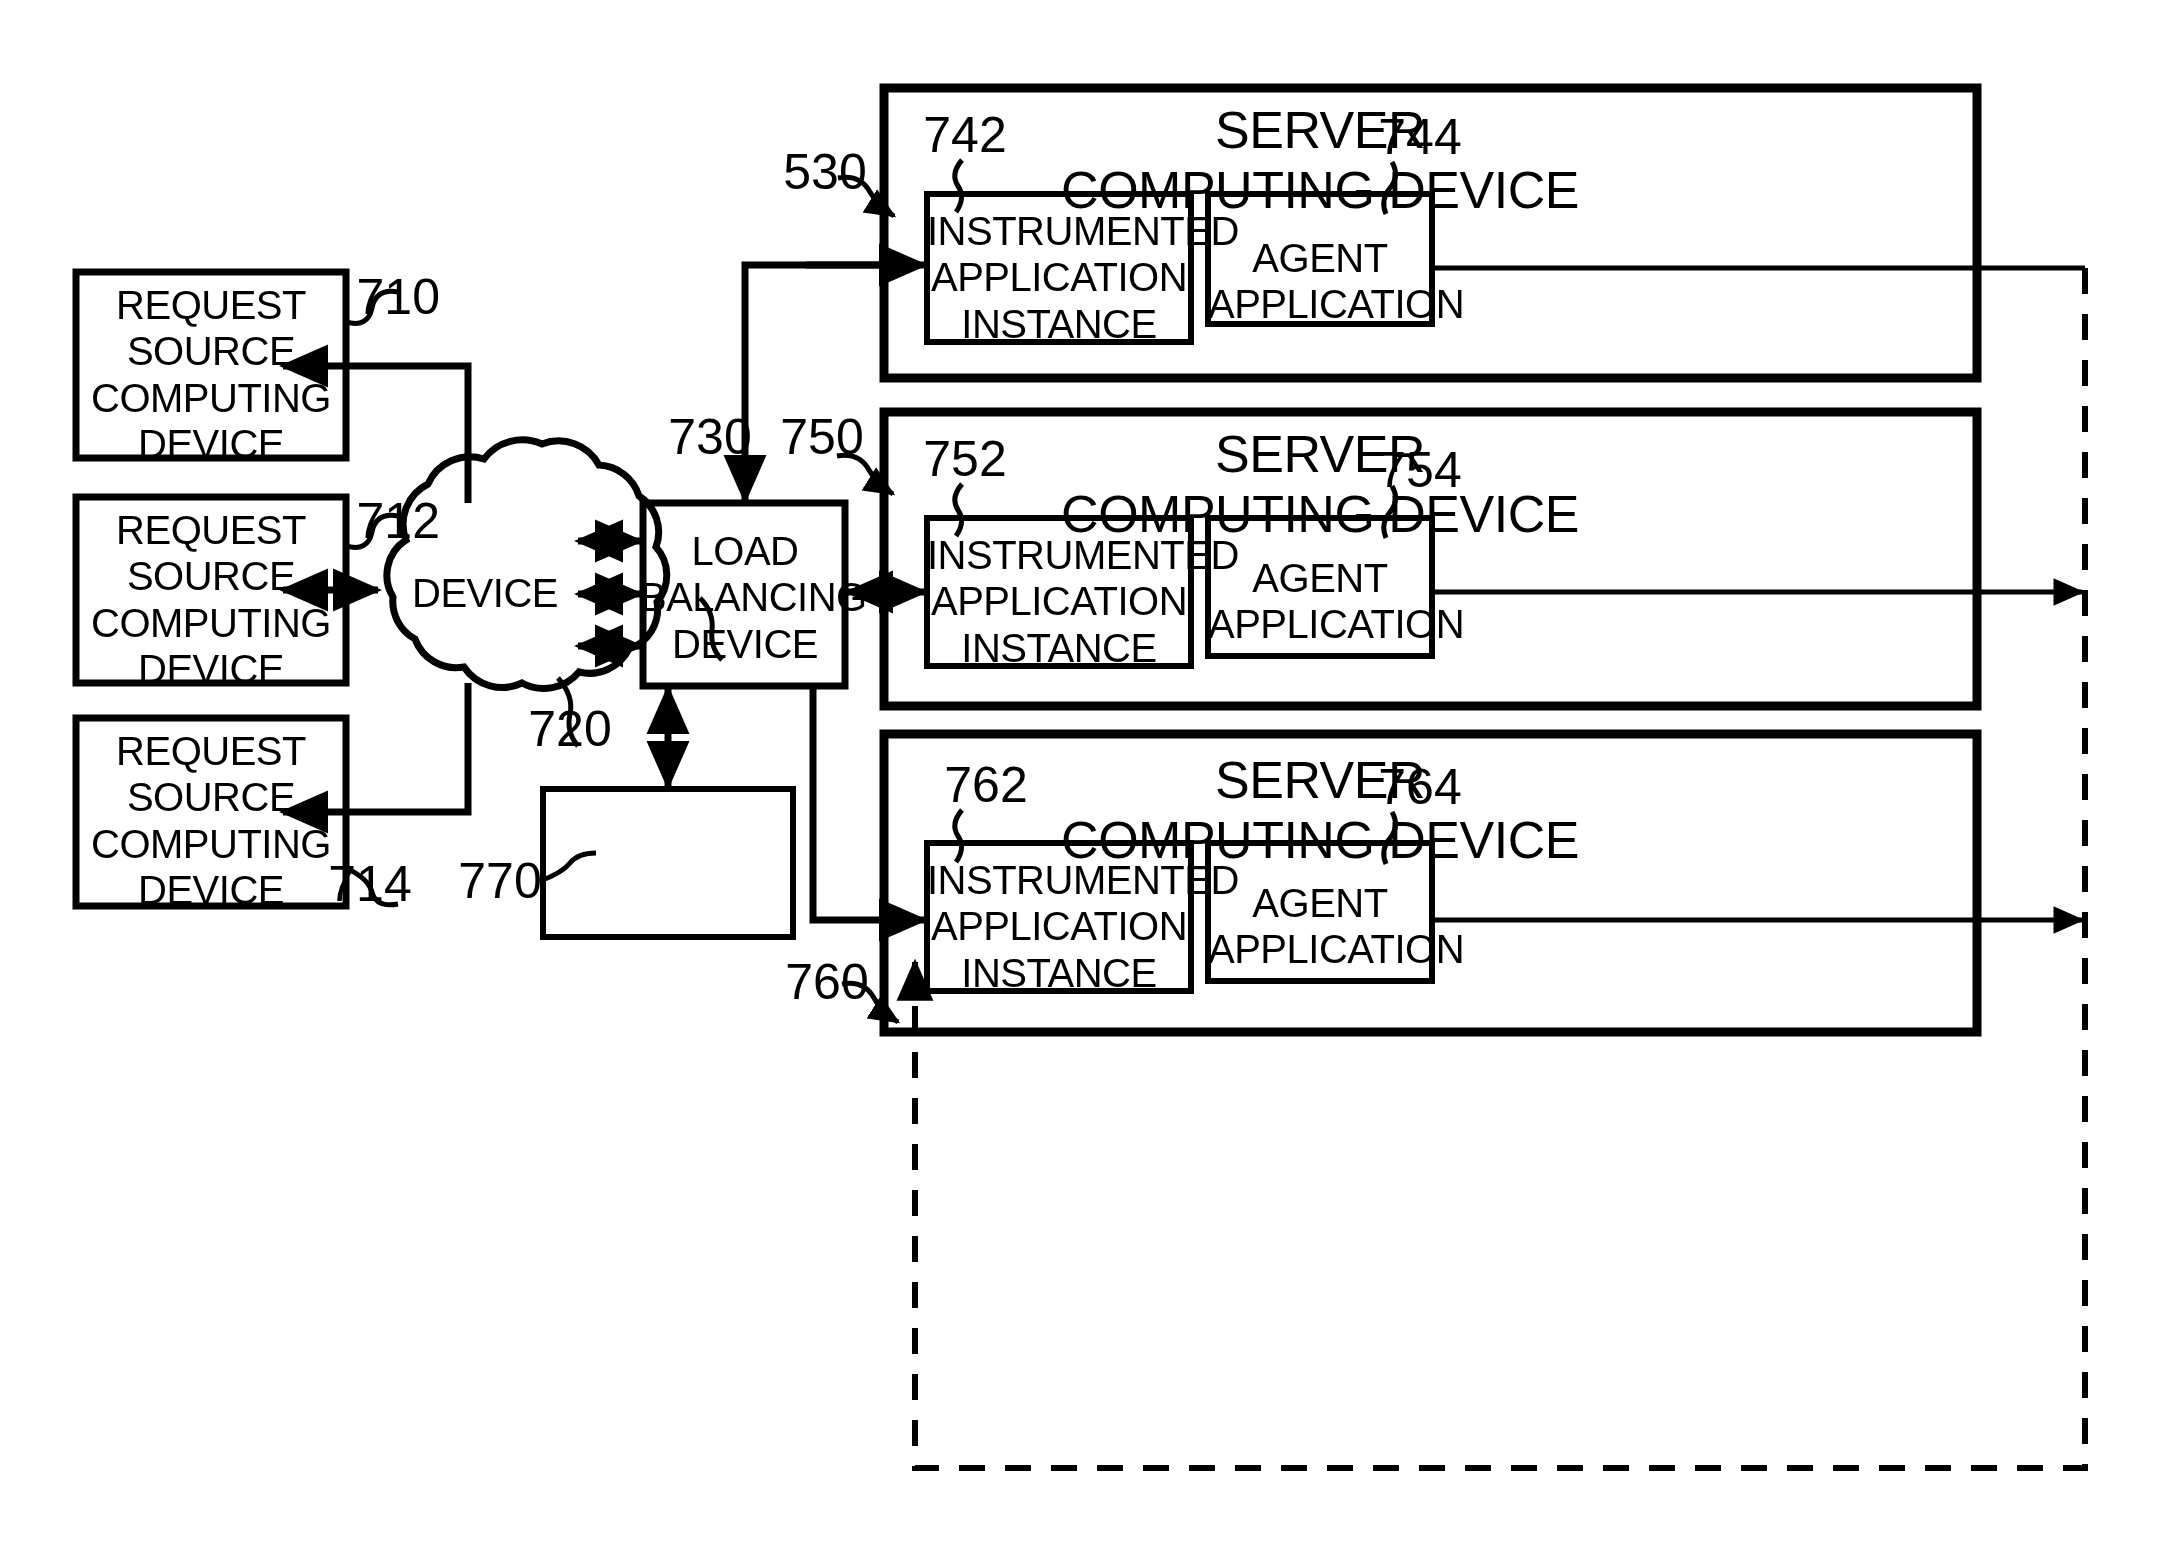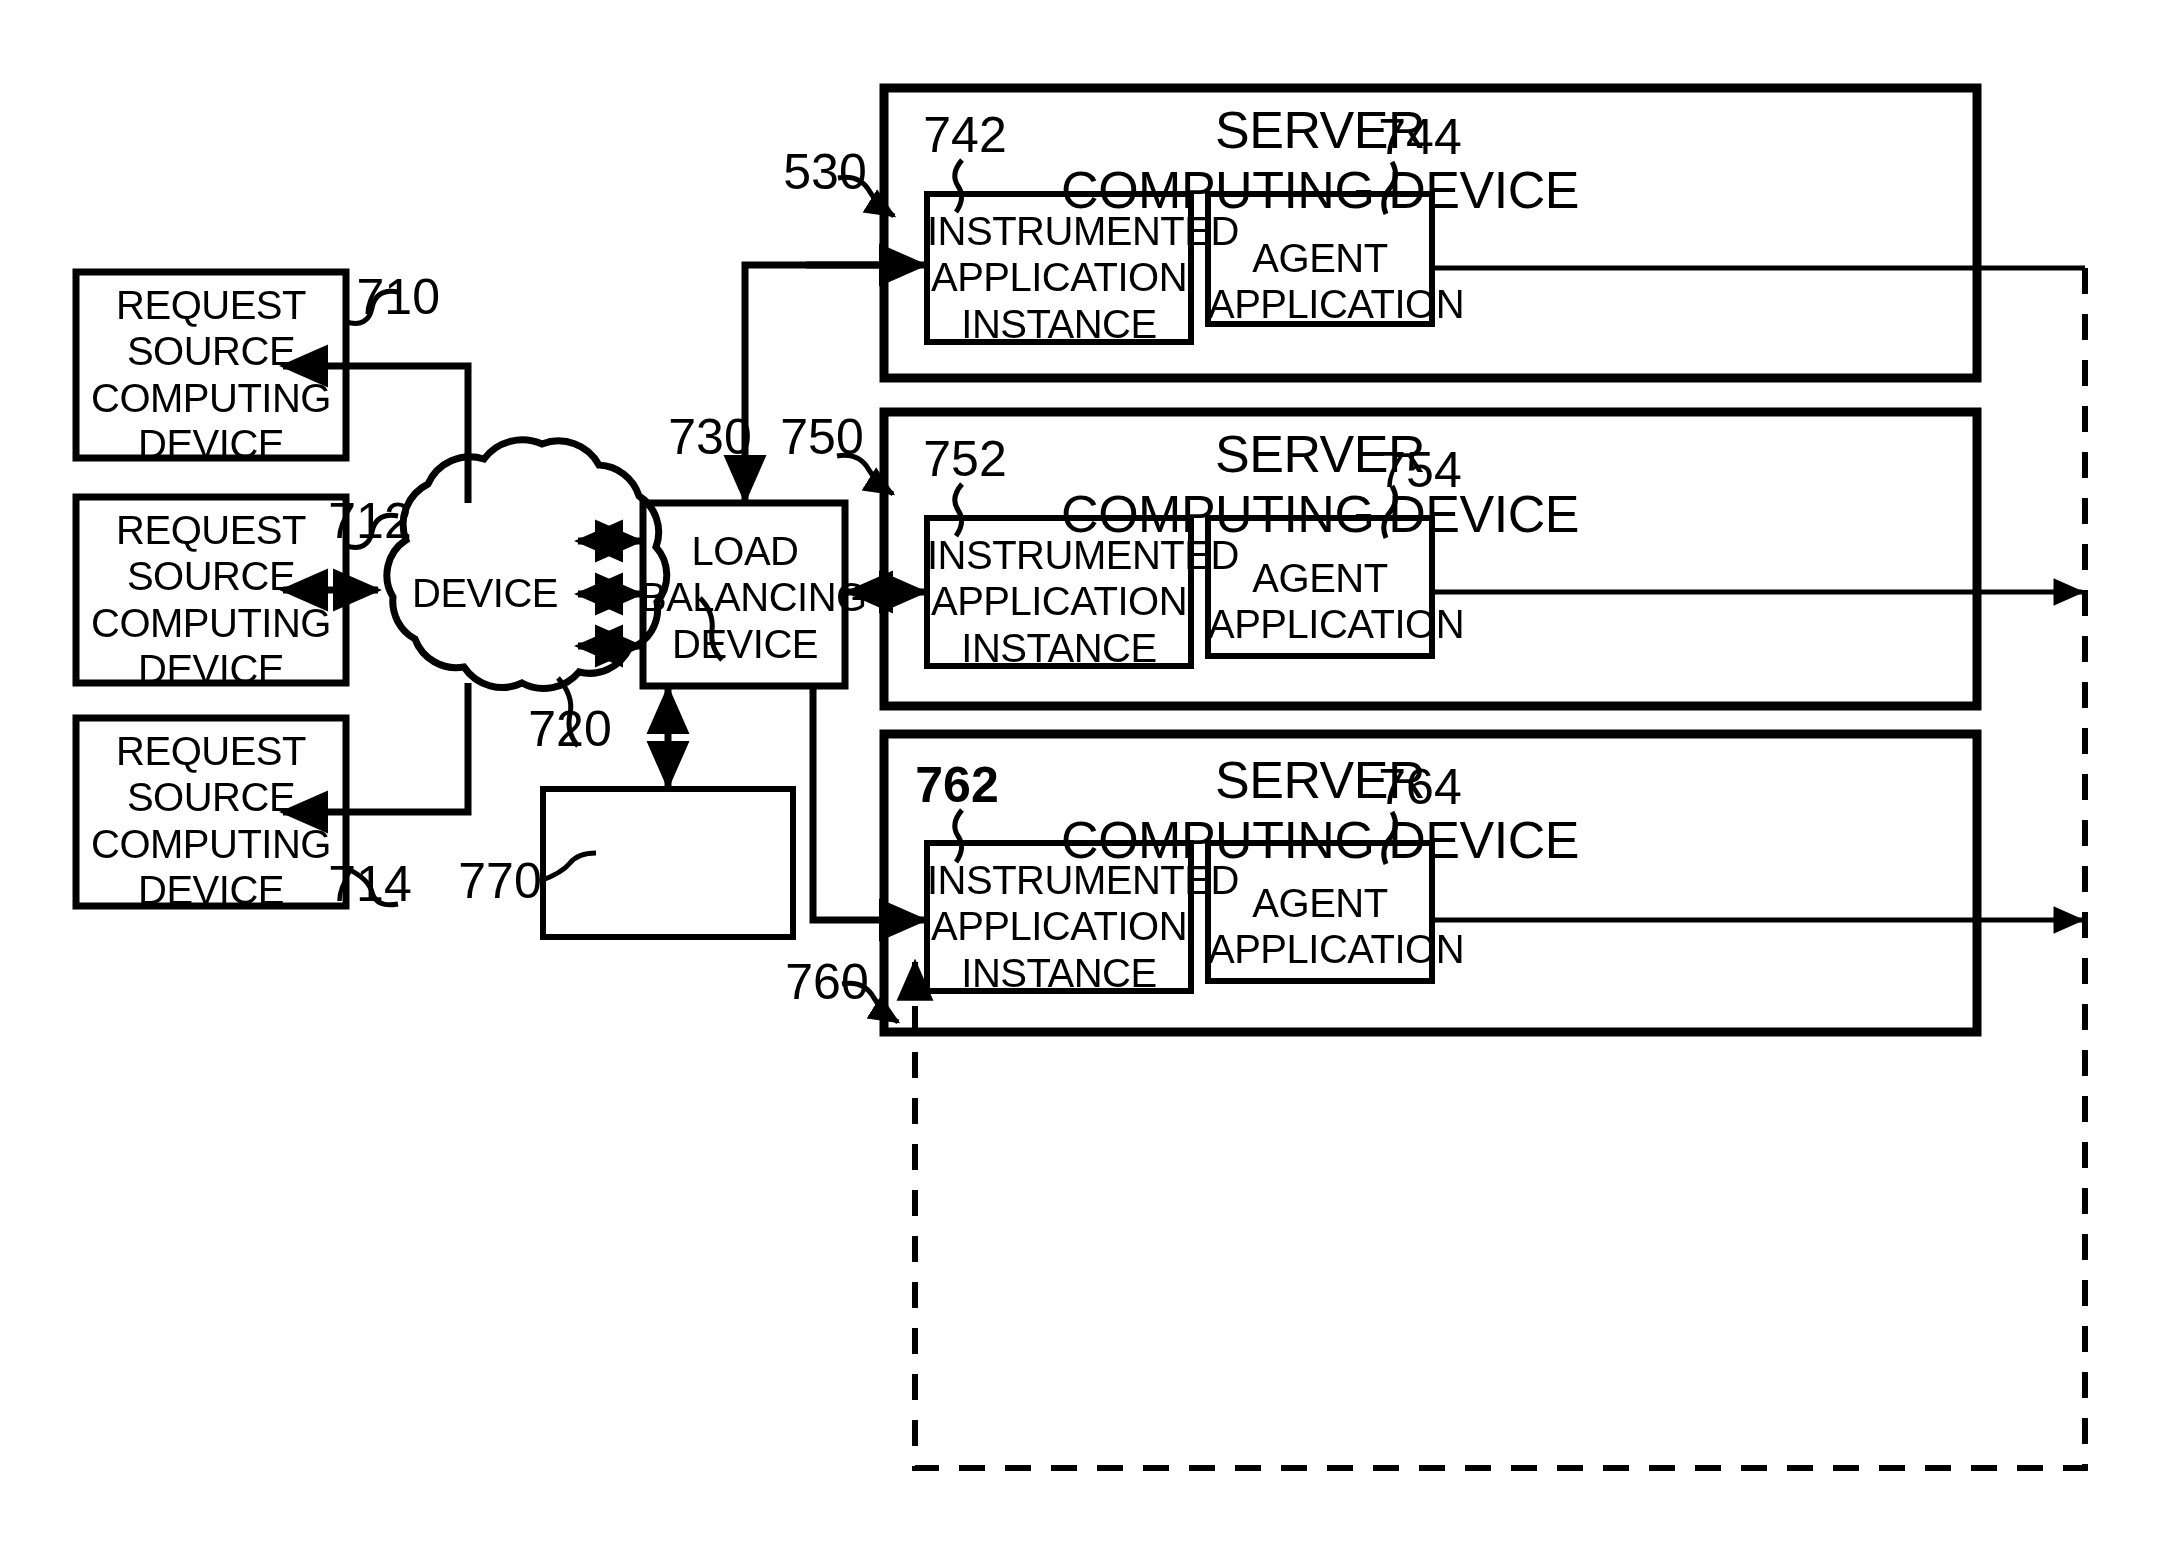--- a/index.html
+++ b/index.html
@@ -153,21 +153,21 @@
   <div class="lbl box-text" style="left:76px; top:282px; width:270px;">REQUEST
 SOURCE
 COMPUTING
 DEVICE</div>
   <div class="lbl ref-num" style="left:300px; top:268px; width:140px;text-align:right;">710</div>
 
   <div class="lbl box-text" style="left:76px; top:507px; width:270px;">REQUEST
 SOURCE
 COMPUTING
 DEVICE</div>
-  <div class="lbl ref-num" style="left:300px; top:492px; width:140px;">712</div>
+  <div class="lbl ref-num" style="left:300px; top:492px; width:140px;text-align:right;">712</div>
 
   <div class="lbl box-text" style="left:76px; top:728px; width:270px;">REQUEST
 SOURCE
 COMPUTING
 DEVICE</div>
   <div class="lbl ref-num" style="left:300px; top:855px; width:140px;">714</div>
 
   <div class="lbl cloud-text" style="left:370px; top:570px; width:230px;">DEVICE</div>
   <div class="lbl ref-num" style="left:500px; top:700px; width:140px;">720</div>
 
@@ -195,21 +195,21 @@
   <div class="lbl ref-num" style="left:752px; top:408px; width:140px;">750</div>
   <div class="lbl box-text" style="left:927px; top:532px; width:264px;">INSTRUMENTED
 APPLICATION
 INSTANCE</div>
   <div class="lbl ref-num" style="left:1350px; top:432px; width:140px;margin-top:9px;">754</div>
   <div class="lbl box-text" style="left:1208px; top:555px; width:224px;">AGENT
 APPLICATION</div>
 
   <div class="lbl server-title" style="left:1000px; top:750px; width:640px;">SERVER
 COMPUTING DEVICE</div>
-  <div class="lbl ref-num" style="left:887px; top:756px; width:140px;font-weight:bold;">762</div>
+  <div class="lbl ref-num" style="left:916px; top:756px; width:140px;">762</div>
   <div class="lbl ref-num" style="left:757px; top:953px; width:140px;">760</div>
   <div class="lbl box-text" style="left:927px; top:857px; width:264px;">INSTRUMENTED
 APPLICATION
 INSTANCE</div>
   <div class="lbl ref-num" style="left:1350px; top:758px; width:140px;">764</div>
   <div class="lbl box-text" style="left:1208px; top:880px; width:224px;">AGENT
 APPLICATION</div>
 
 </div>
 

